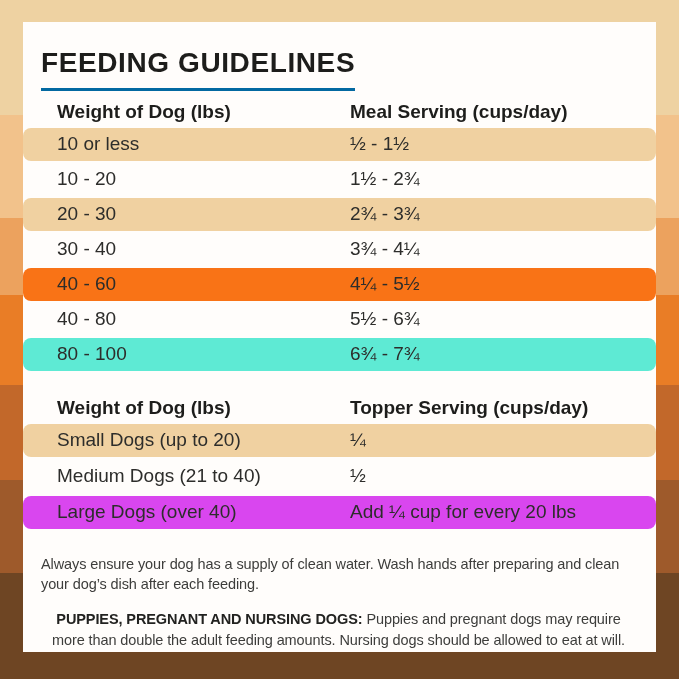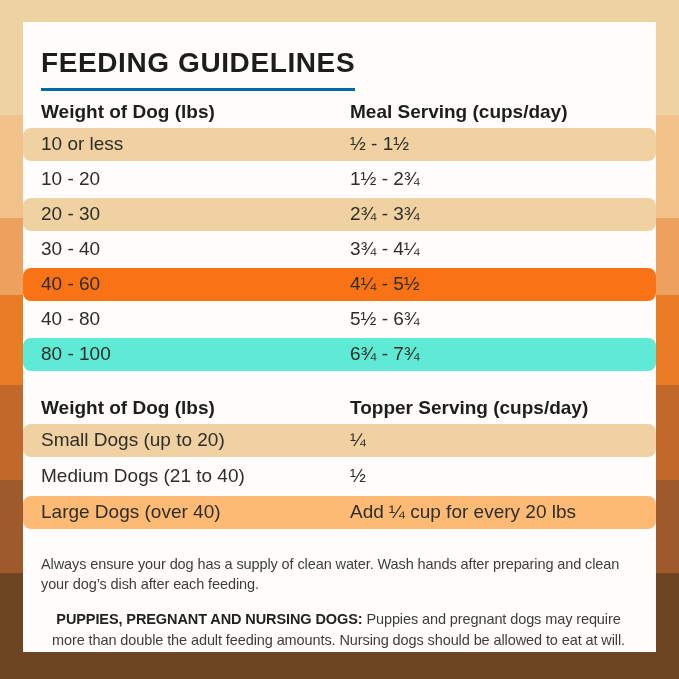--- a/index.html
+++ b/index.html
@@ -44,21 +44,21 @@
   .thead {
     display: flex;
     align-items: center;
     margin-top: 9px;
     height: 24px;
     font-size: 19px;
     font-weight: bold;
     color: #1d1d1b;
   }
   .thead.second { margin-top: 25px; }
-  .c1 { flex: 0 0 327px; padding-left: 18px; }
+  .c1 { flex: 0 0 327px; padding-left: 34px; }
   .c2 { flex: 1 1 auto; padding-right: 0; }
   .rows { margin-top: 4px; }
   .row {
     display: flex;
     align-items: center;
     height: 33px;
     margin-bottom: 2px;
     font-size: 19px;
     color: #2d2d2b;
     border-radius: 8px;
@@ -136,21 +136,21 @@
 
   <div class="rows topper">
     <div class="row hl" style="background: rgb(240, 209, 161);">
       <div class="c1">Small Dogs (up to 20)</div>
       <div class="c2">¼</div>
     </div>
     <div class="row">
       <div class="c1">Medium Dogs (21 to 40)</div>
       <div class="c2">½</div>
     </div>
-    <div class="row hl" style="background: #fdba74;">
+    <div class="row hl" style="background: #d946ef;">
       <div class="c1">Large Dogs (over 40)</div>
       <div class="c2">Add ¼ cup for every 20 lbs</div>
     </div>
   </div>
 
   <div class="notes">
     <p>Always ensure your dog has a supply of clean water. Wash hands after preparing and clean your dog’s dish after each feeding.</p>
     <p><span class="lead">PUPPIES, PREGNANT AND NURSING DOGS:</span><span> Puppies and pregnant dogs may require more than double the adult feeding amounts. Nursing dogs should be allowed to eat at will.</span></p>
   </div>
 

